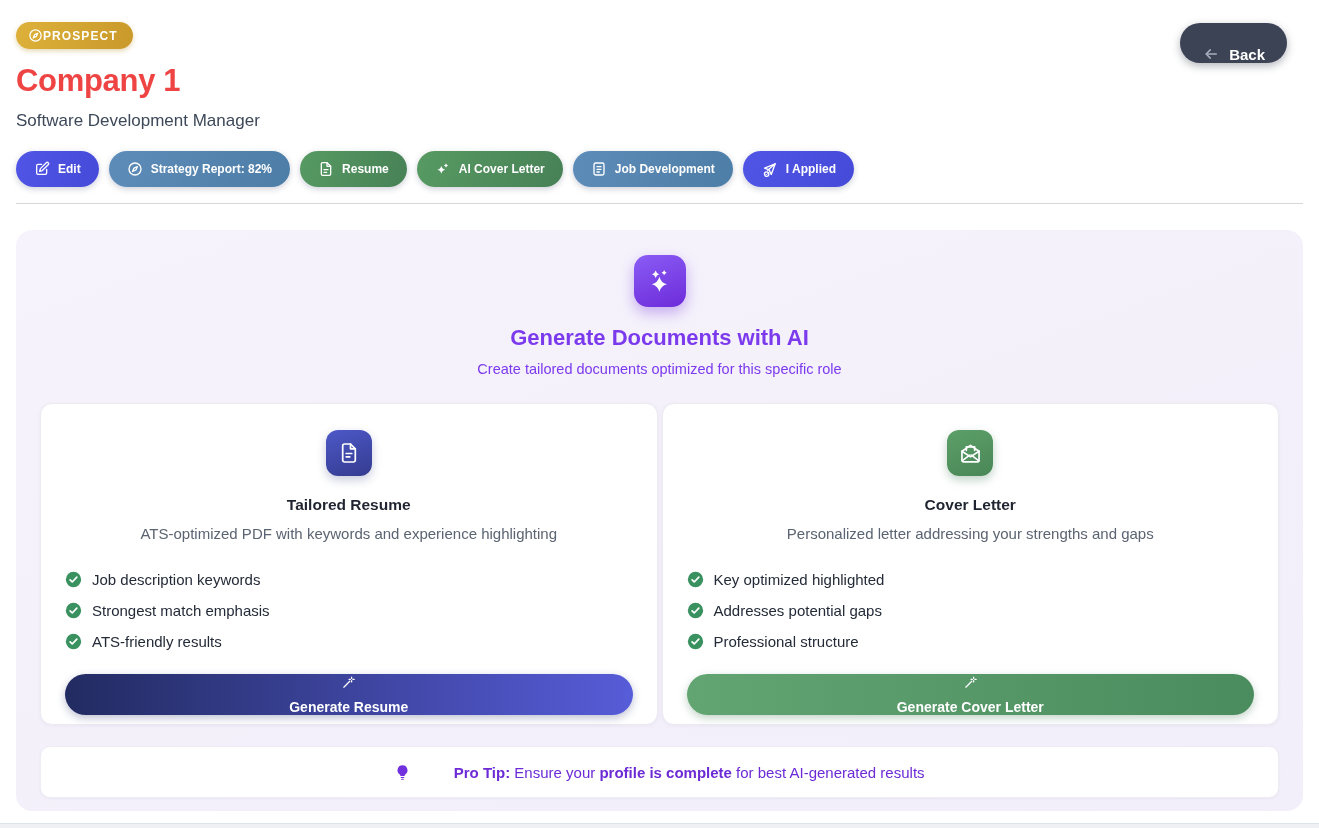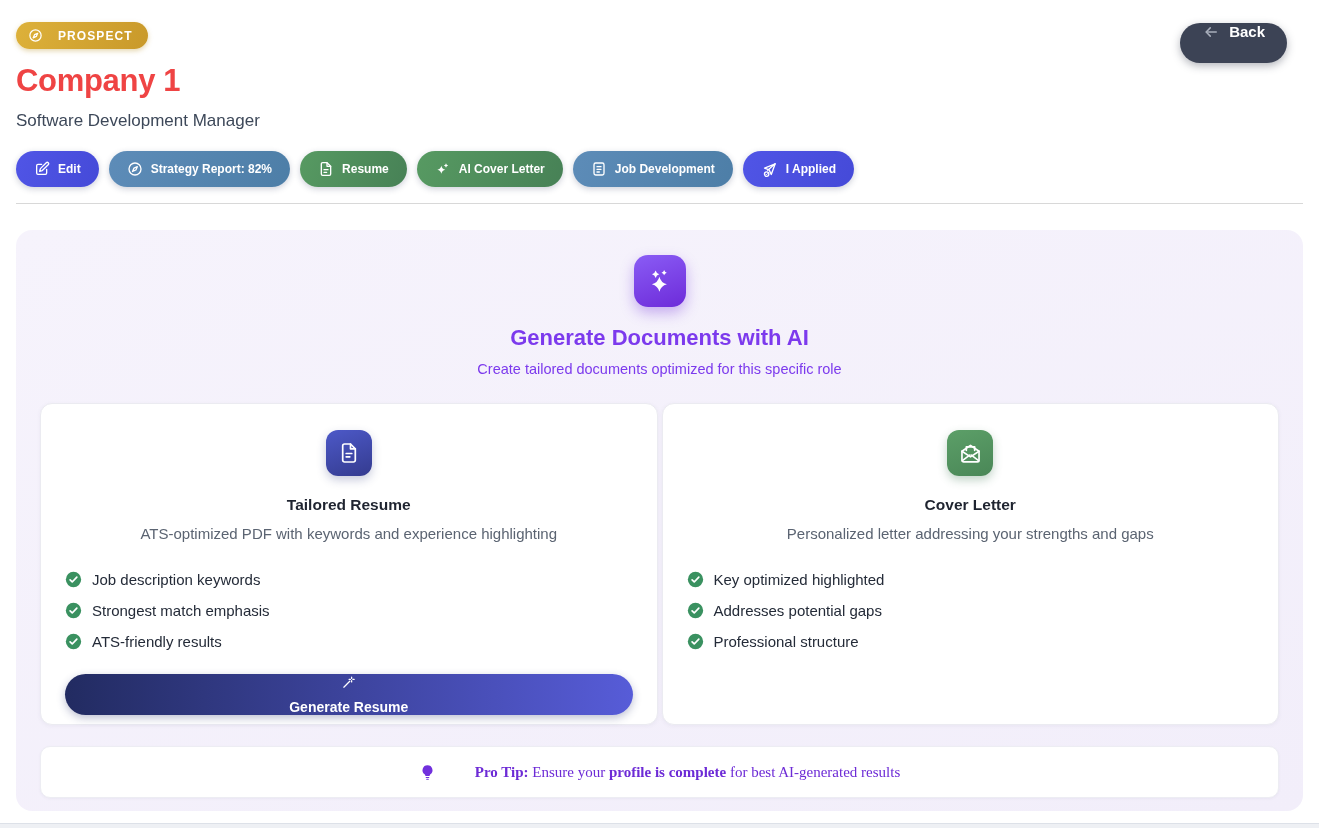--- a/index.html
+++ b/index.html
@@ -7,34 +7,34 @@
   body {
     font-family: "Liberation Sans", "DejaVu Sans", sans-serif;
     background: #ffffff;
     color: #1a202e;
     position: relative;
   }
   .page { padding: 0 16px; position: relative; height: 100%; }
 
   
   .status-badge {
-    display: inline-flex; align-items: flex-end; gap: 15px;
+    display: inline-flex; align-items: flex-end; gap: 0;
     margin-top: 22px;
     padding: 6px 15px 6px 12px;
     border-radius: 9999px;
     background: linear-gradient(110deg, #ddb13a, #c9992a);
     color: #fff; font-size: 12px; font-weight: 700; letter-spacing: 0.09em;
     box-shadow: 0 2px 5px rgba(180,140,30,.35);
   }
   .page-title { margin-top: 14px; font-size: 31px; font-weight: 800; color: #ef4444; letter-spacing: -0.01em; }
   .page-subtitle { margin-top: 12px; font-size: 17px; font-weight: 500; color: #3d4859; }
 
   .back-btn {
     position: absolute; top: 23px; right: 32px;
-    display: inline-flex; align-items: flex-start; gap: 9px;
+    display: inline-flex; align-items: flex-end; gap: 9px;
     height: 40px; padding: 0 22px;
     background: #3c4355; border: none; border-radius: 9999px;
     color: #fff; font-size: 15px; font-weight: 700; cursor: pointer;
     font-family: inherit;
     box-shadow: 0 3px 8px rgba(40,46,62,.35);
   }
   .back-btn svg { opacity: .75; }
 
   
   .toolbar { display: flex; gap: 10px; margin-top: 20px; }
@@ -105,21 +105,21 @@
 
   
   .pro-tip {
     margin-top: 21px; height: 52px;
     background: #fff; border: 1px solid #ededf3; border-radius: 10px;
     display: flex; align-items: center; justify-content: center; gap: 9px;
     font-size: 15px; color: #6d2bd6;
     box-shadow: 0 1px 3px rgba(60,60,100,.05);
   }
   .pro-tip b { font-weight: 700; }
-  .pro-tip span { white-space: pre; font-family: Liberation Serif, serif; }
+  .pro-tip span { white-space: pre; }
 
   .page-bottom-edge { position: absolute; left: 0; right: 0; bottom: 0; height: 5px; background: #eef0f4; border-top: 1px solid #dde1e8; }
 </style>
 </head>
 <body>
 
 <div class="page">
 
   
   <div class="status-badge">
@@ -312,20 +312,29 @@
           <li class="feature">
             <span style="display:flex;">
                 <svg width="17" height="17" viewBox="0 0 20 20">
                   <circle cx="10" cy="10" r="9" fill="#3a9160"></circle>
                   <path d="M6 10.4l2.5 2.5 5.4-5.7" stroke="#fff" stroke-width="2" fill="none" stroke-linecap="round" stroke-linejoin="round"></path>
                 </svg>
               </span>
             <span>Professional structure</span>
           </li>
         </ul>
+        <button class="generate-btn generate-btn--cover">
+          <span style="display:flex;">
+            <svg width="15" height="15" viewBox="0 0 24 24" fill="none" stroke="#fff" stroke-width="2" stroke-linecap="round">
+                <path d="M4.5 19.5L14 10"></path>
+                <path d="M17 3.5v2M17 9v2M13 7h2M19 7h2"></path>
+              </svg>
+          </span>
+          <span>Generate Cover Letter</span>
+        </button>
       </div>
 
     </div>
 
     <div class="pro-tip">
       <span style="display:flex;">
         <svg width="17" height="17" viewBox="0 0 24 24" fill="#7130dd">
             <path d="M12 1.8a7 7 0 0 0-4.1 12.7c.7.5 1.1 1.3 1.1 2.1v.4h6v-.4c0-.8.4-1.6 1.1-2.1A7 7 0 0 0 12 1.8z"></path>
             <rect x="9.4" y="18.2" width="5.2" height="1.7" rx=".85"></rect>
             <rect x="10.1" y="20.7" width="3.8" height="1.7" rx=".85"></rect>

